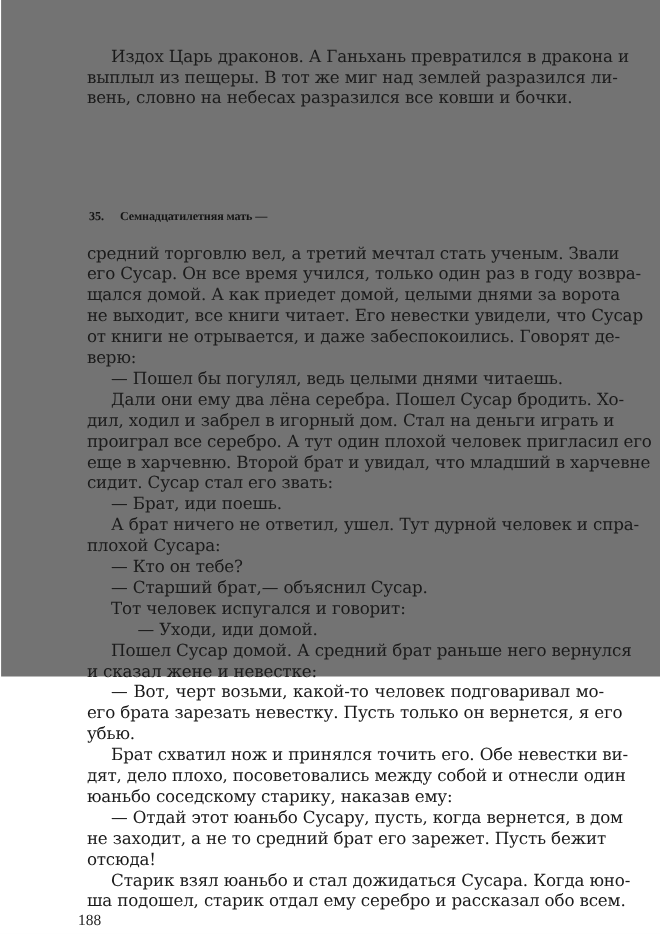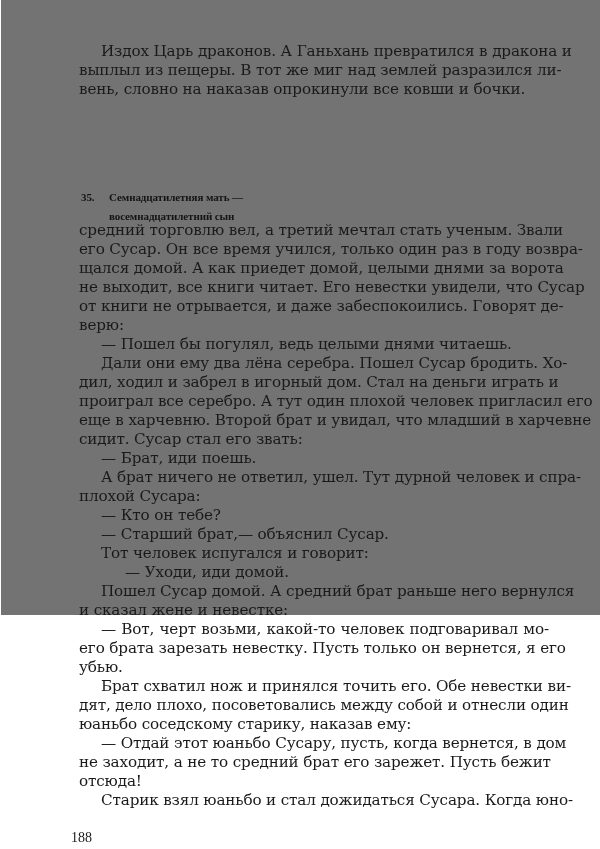--- a/index.html
+++ b/index.html
@@ -38,25 +38,24 @@
     color: #1a1a1a;
   }
 </style>
 </head>
 <body>
 
 <div class="page">
 
   <div class="line indent justify" style="top:42px;">Издох Царь драконов. А Ганьхань превратился в дракона и</div>
   <div class="line justify" style="top:61px;">выплыл из пещеры. В тот же миг над землей разразился ли-</div>
-  <div class="line" style="top:80px;">вень, словно на наказав опрокинули все ковши и бочки.</div>
+  <div class="line" style="top:80px;">вень, словно на небесах разразился все ковши и бочки.</div>
 
   <div class="heading" style="left:80px; top:143px;">35.</div>
   <div class="heading" style="left:108px; top:143px;">Семнадцатилетняя мать —</div>
-  <div class="heading" style="left:108px; top:162px;">восемнадцатилетний сын</div>
 
   <div class="line justify" style="top:221px;">средний торговлю вел, а третий мечтал стать ученым. Звали</div>
   <div class="line justify" style="top:240px;">его Сусар. Он все время учился, только один раз в году возвра-</div>
   <div class="line justify" style="top:259px;">щался домой. А как приедет домой, целыми днями за ворота</div>
   <div class="line justify" style="top:278px;">не выходит, все книги читает. Его невестки увидели, что Сусар</div>
   <div class="line justify" style="top:297px;">от книги не отрывается, и даже забеспокоились. Говорят де-</div>
   <div class="line" style="top:316px;">верю:</div>
   <div class="line indent" style="top:335px;">— Пошел бы погулял, ведь целыми днями читаешь.</div>
   <div class="line indent justify" style="top:354px;">Дали они ему два лёна серебра. Пошел Сусар бродить. Хо-</div>
   <div class="line justify" style="top:373px;">дил, ходил и забрел в игорный дом. Стал на деньги играть и</div>
@@ -75,15 +74,16 @@
   <div class="line indent justify" style="top:620px;">— Вот, черт возьми, какой-то человек подговаривал мо-</div>
   <div class="line justify" style="top:639px;">его брата зарезать невестку. Пусть только он вернется, я его</div>
   <div class="line" style="top:658px;">убью.</div>
   <div class="line indent justify" style="top:677px;">Брат схватил нож и принялся точить его. Обе невестки ви-</div>
   <div class="line justify" style="top:696px;">дят, дело плохо, посоветовались между собой и отнесли один</div>
   <div class="line indent justify" style="top:734px;">— Отдай этот юаньбо Сусару, пусть, когда вернется, в дом</div>
   <div class="line" style="top:715px;">юаньбо соседскому старику, наказав ему:</div>
   <div class="line justify" style="top:753px;">не заходит, а не то средний брат его зарежет. Пусть бежит</div>
   <div class="line" style="top:772px;">отсюда!</div>
   <div class="line indent justify" style="top:791px;">Старик взял юаньбо и стал дожидаться Сусара. Когда юно-</div>
+  <div class="line justify" style="top:810px;">ша подошел, старик отдал ему серебро и рассказал обо всем.</div>
 
   <div class="pagenum" style="top:830px;">188</div>
 </div>
 
 </body></html>

